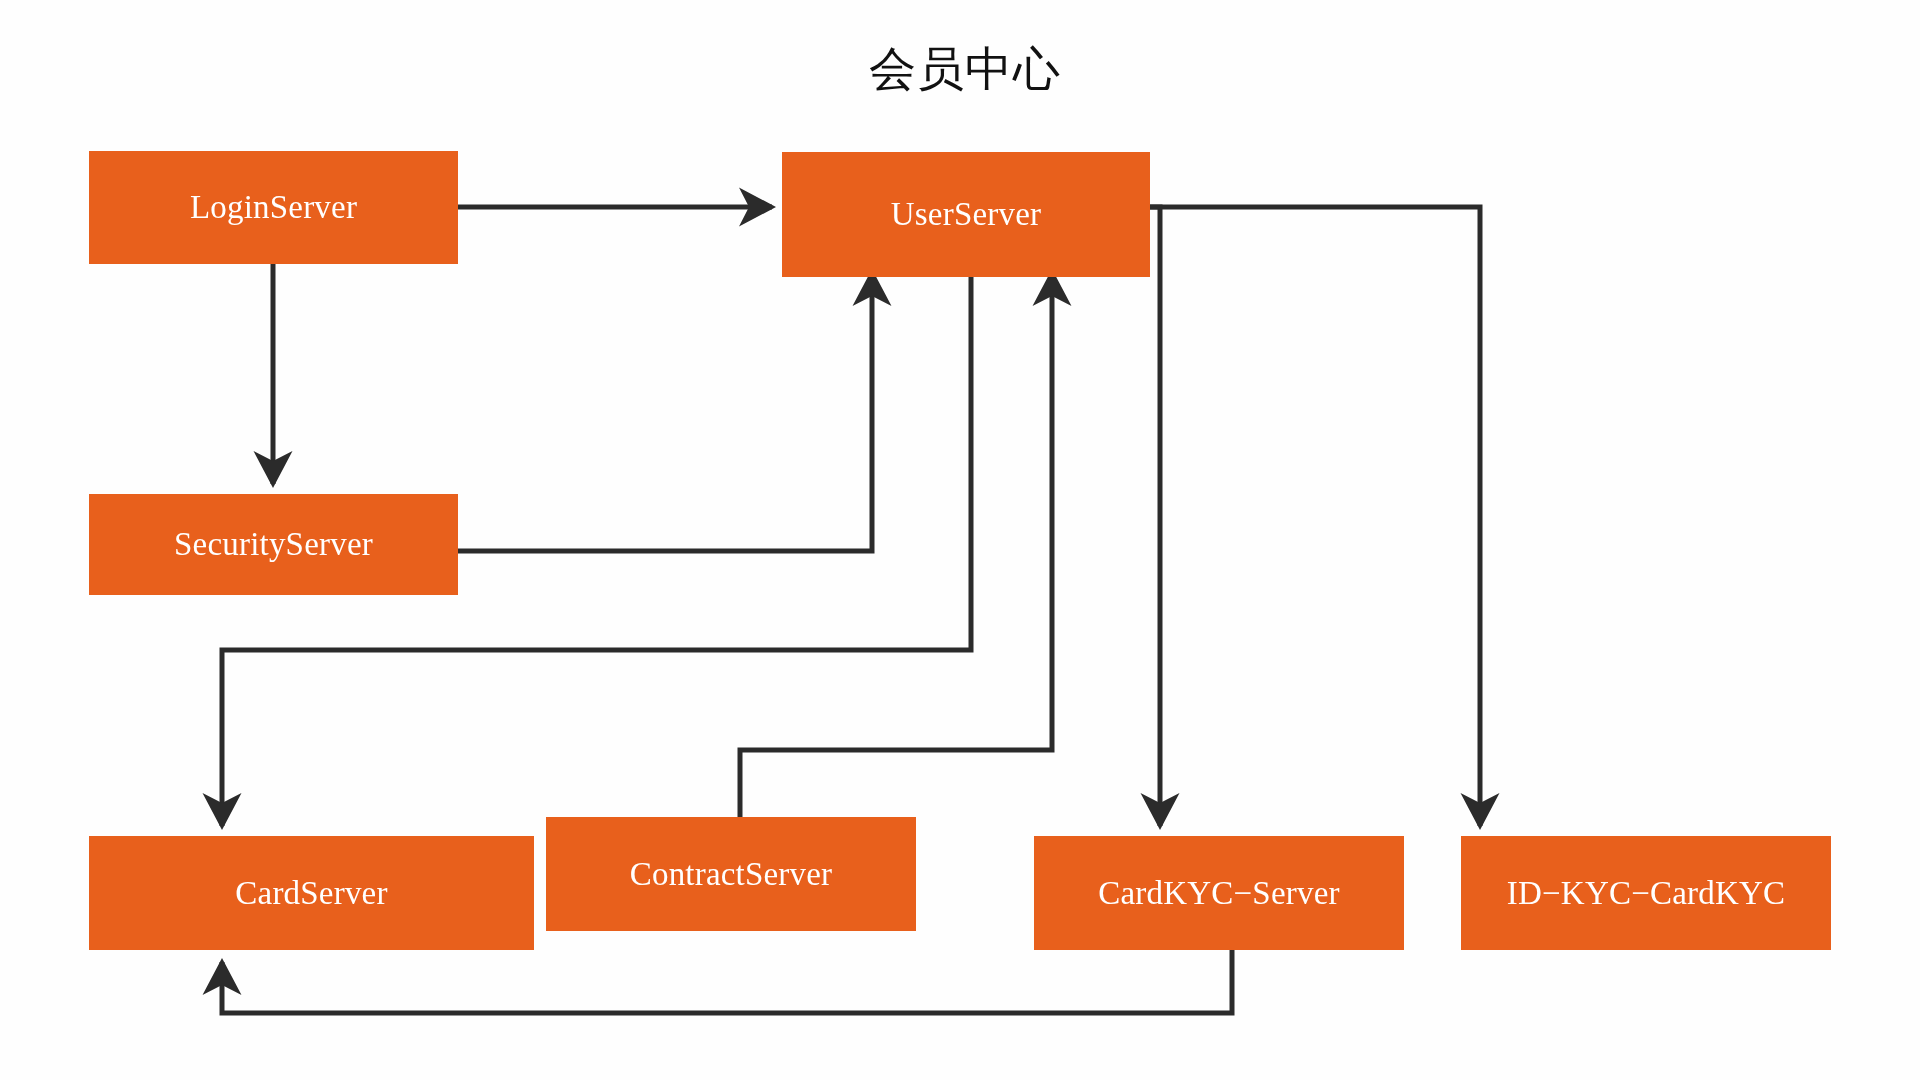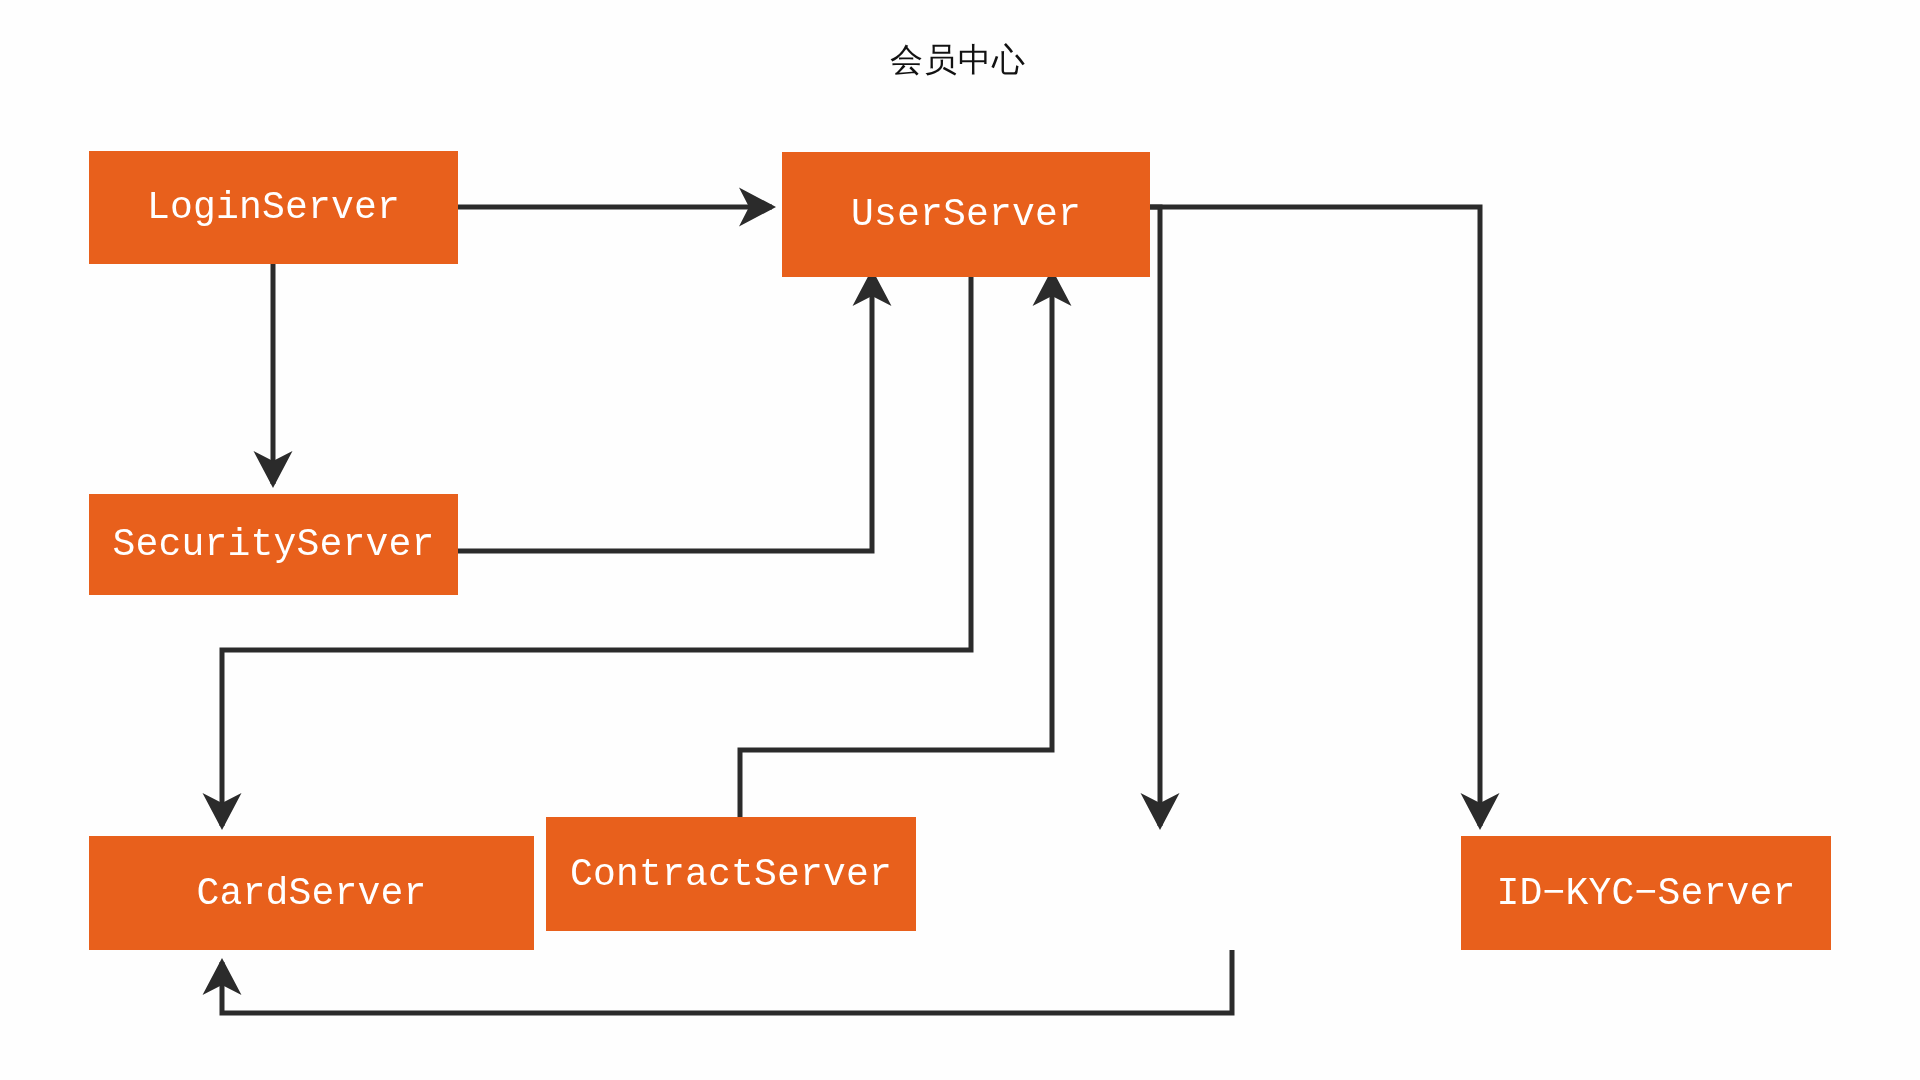--- a/index.html
+++ b/index.html
@@ -14,25 +14,25 @@
     font-family: "Liberation Sans", "DejaVu Sans", sans-serif;
   }
   #diagram-root {
     position: relative;
     width: 1920px;
     height: 1080px;
     background: #fefefe;
   }
   #diagram-title {
     position: absolute;
-    left: 8px;
+    left: 15px;
     top: 38px;
     width: 1900px;
     text-align: center;
-    font-size: 33px;
+    font-size: 47px;
     font-weight: 400;
     color: #111111;
     letter-spacing: 1px;
     font-family: "DejaVu Sans", "Liberation Sans", sans-serif;
   }
   svg#wires {
     position: absolute;
     left: 0;
     top: 0;
     width: 1920px;
@@ -43,24 +43,24 @@
     position: absolute;
     background: #e8601c;
     display: flex;
     align-items: center;
     justify-content: center;
     box-sizing: border-box;
     cursor: pointer;
   }
   .node-label {
     color: #ffffff;
-    font-size: 38px;
+    font-size: 33px;
     font-weight: 400;
     white-space: nowrap;
-    font-family: Liberation Mono, monospace;
+    font-family: Liberation Serif, serif;
     letter-spacing: 0.2px;
   }
 </style>
 </head>
 <body>
 
 <div id="diagram-root">
 
   <div id="diagram-title">会员中心</div>
 
@@ -101,18 +101,21 @@
   </div>
 
   <div class="node" style="left:89px; top:836px; width:445px; height:114px;">
     <span class="node-label">CardServer</span>
   </div>
 
   <div class="node" style="left:546px; top:817px; width:370px; height:114px;">
     <span class="node-label">ContractServer</span>
   </div>
 
+  <div class="node" style="left:1034px; top:836px; width:370px; height:114px;">
+    <span class="node-label">CardKYC−Server</span>
+  </div>
 
   <div class="node" style="left:1461px; top:836px; width:370px; height:114px;">
-    <span class="node-label">ID−KYC−Server</span>
+    <span class="node-label">ID−KYC−CardKYC</span>
   </div>
 
 </div>
 
 </body></html>

